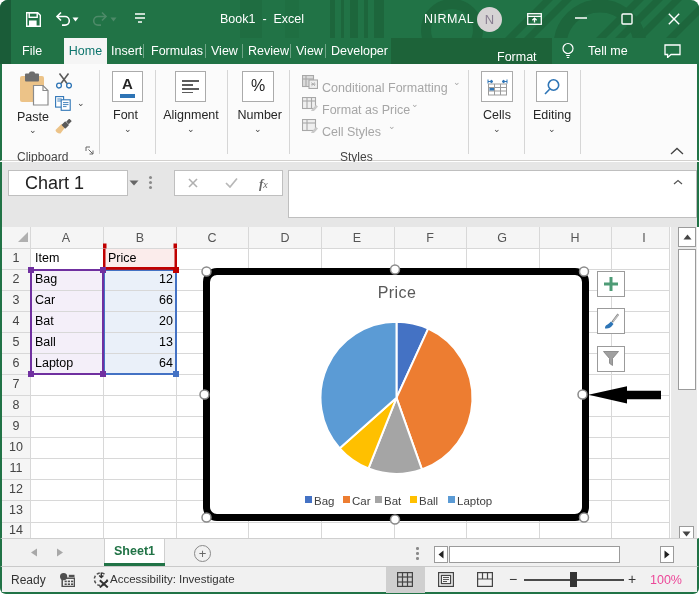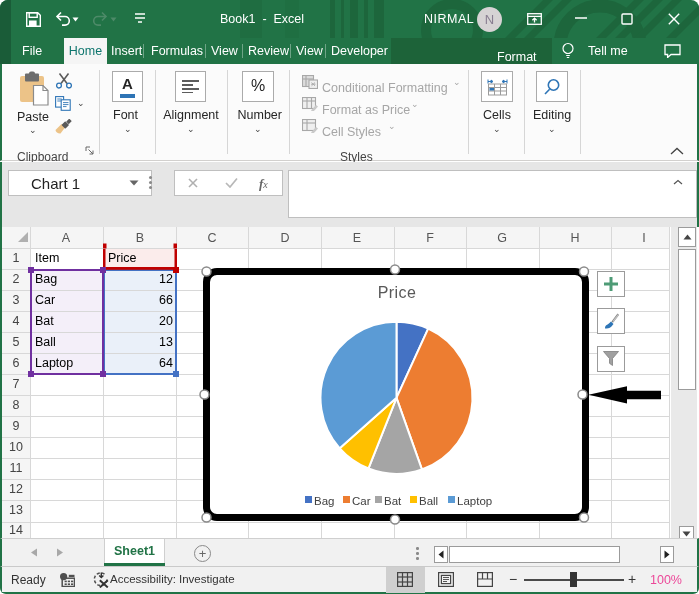--- a/index.html
+++ b/index.html
@@ -244,21 +244,21 @@
     <circle cx="10.5" cy="7" r="5.2"></circle>
     <line x1="6.6" y1="11.2" x2="2" y2="16"></line>
   </svg>
   <div class="abs rlabel" style="left:530px;top:108px;width:44px;text-align:center">Editing</div>
   <div class="abs chev" style="left:548px;top:124px">⌄</div>
   <div class="abs rsep" style="left:580px"></div>
   <svg class="abs" style="left:670px;top:147px" width="14" height="8" fill="none" stroke="#444" stroke-width="1.3">
     <path d="M1 7 L7 1.5 L13 7"></path>
   </svg>
   <div id="frow" class="abs"></div>
-  <div class="abs wbox" style="left:8px;top:170px;width:144px;height:26px;font-size:15px;color:#222;line-height:25px;padding-left:22px">Chart 1</div>
+  <div class="abs wbox" style="left:8px;top:170px;width:120px;height:26px;font-size:18px;color:#222;line-height:25px;padding-left:16px">Chart 1</div>
   <svg class="abs" style="left:129px;top:180px" width="10" height="6">
       <path d="M0.5 0.5 L5 5.5 L9.5 0.5" fill="#666"></path>
     </svg>
   <div class="abs" style="left:149px;top:176px;width:3px;height:3px;background:#8a8a8a;border-radius:50%"></div>
   <div class="abs" style="left:149px;top:181px;width:3px;height:3px;background:#8a8a8a;border-radius:50%"></div>
   <div class="abs" style="left:149px;top:186px;width:3px;height:3px;background:#8a8a8a;border-radius:50%"></div>
   <div class="abs wbox" style="left:174px;top:170px;width:109px;height:26px"></div>
   <svg class="abs" style="left:188px;top:178px" width="10" height="10" stroke="#b0b0b0" stroke-width="1.6">
       <line x1="1" y1="1" x2="9" y2="9"></line>
       <line x1="9" y1="1" x2="1" y2="9"></line>

